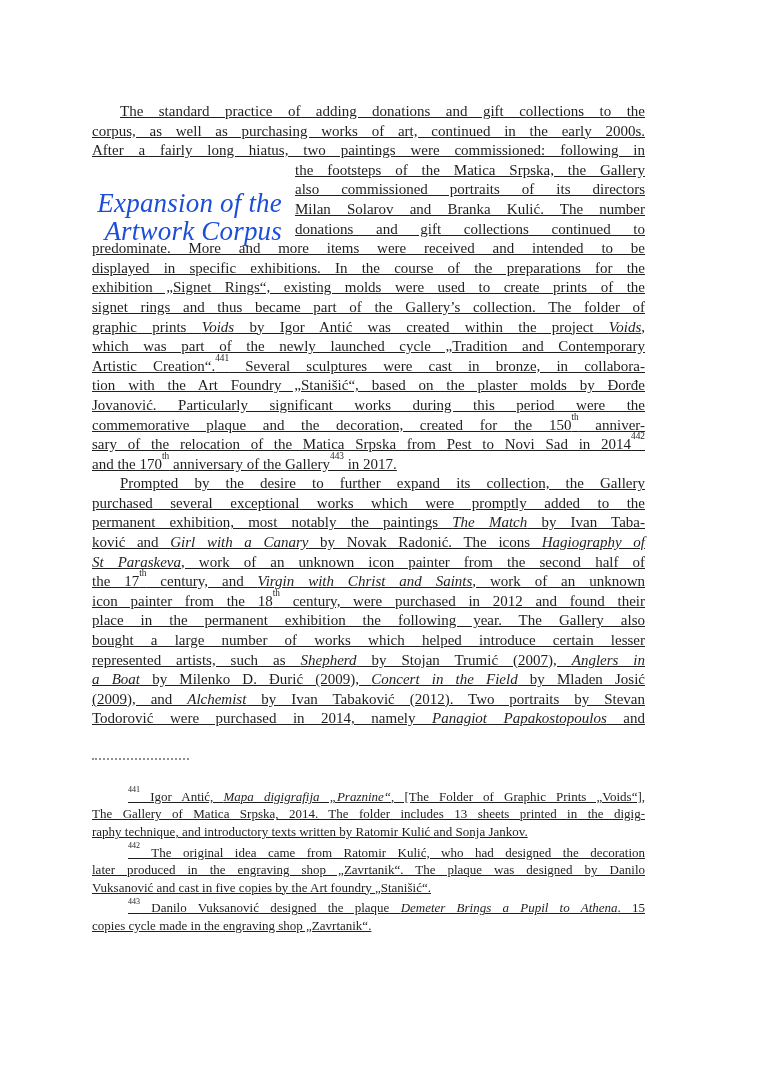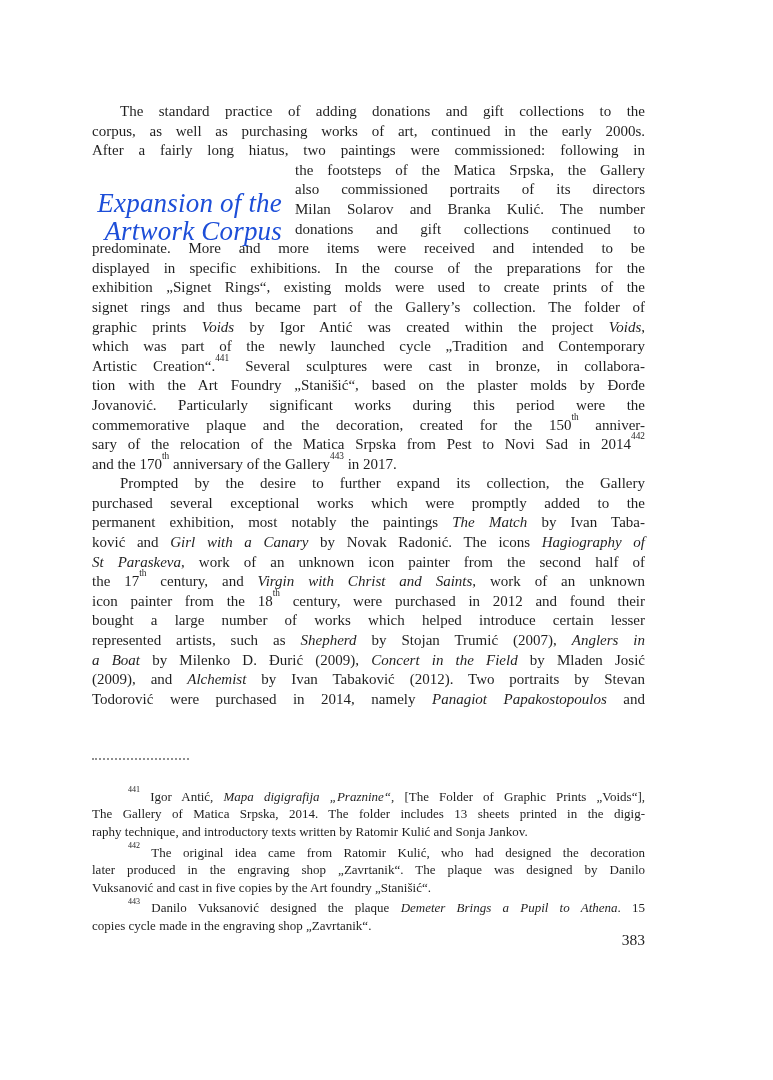--- a/index.html
+++ b/index.html
@@ -7,21 +7,21 @@
     position:relative; width:773px; height:1080px; background:#ffffff;
     font-family:"Liberation Serif","DejaVu Serif",serif; color:#1f1f1f;
     overflow:hidden;
   }
   .margin-heading {
     position:absolute; left:88px; top:189px; width:194px;
     text-align:right; font-style:italic;
     font-size:27px; line-height:28px; letter-spacing:0.2px;
   }
   .textblock { position:absolute; left:92px; top:102px; width:553px; font-size:15px; line-height:19.6px; }
-  .line { text-align:justify; text-align-last:justify; }
+  .line { text-align:justify; text-align-last:justify;text-decoration:underline; }
   .line.indent { text-indent:28px; }
   .line.narrow { margin-left:203px; }
   .line.last { text-align-last:left; }
   sup { font-size:0.62em; line-height:0; position:relative; top:-0.42em; }
   .fn-rule { position:absolute; left:92px; top:758px; width:97px; height:0; border-top:2px dotted #8f8f8f; }
   .footnotes { position:absolute; left:92px; top:788px; width:553px; }
   .footnote { margin-bottom:3.5px; }
   .footnote .line { font-size:13px; line-height:17.4px; }
   .footnote .line.indent { text-indent:36px; }
   .page-number { position:absolute; top:931px; left:92px; width:553px; text-align:right; font-size:15.5px; }
@@ -58,20 +58,21 @@
         <div class="line last">and the 170<sup>th</sup> anniversary of the Gallery<sup>443</sup> in 2017.</div>
       </div>
       <div class="paragraph">
         <div class="line indent">Prompted by the desire to further expand its collection, the Gallery</div>
         <div class="line">purchased several exceptional works which were promptly added to the</div>
         <div class="line">permanent exhibition, most notably the paintings <i>The Match</i> by Ivan Taba-</div>
         <div class="line">ković and <i>Girl with a Canary</i> by Novak Radonić. The icons <i>Hagiography of</i></div>
         <div class="line"><i>St Paraskeva</i>, work of an unknown icon painter from the second half of</div>
         <div class="line">the 17<sup>th</sup> century, and <i>Virgin with Christ and Saints</i>, work of an unknown</div>
         <div class="line">icon painter from the 18<sup>th</sup> century, were purchased in 2012 and found their</div>
+        <div class="line">place in the permanent exhibition the following year. The Gallery also</div>
         <div class="line">bought a large number of works which helped introduce certain lesser</div>
         <div class="line">represented artists, such as <i>Shepherd</i> by Stojan Trumić (2007), <i>Anglers in</i></div>
         <div class="line"><i>a Boat</i> by Milenko D. Đurić (2009), <i>Concert in the Field</i> by Mladen Josić</div>
         <div class="line">(2009), and <i>Alchemist</i> by Ivan Tabaković (2012). Two portraits by Stevan</div>
         <div class="line">Todorović were purchased in 2014, namely <i>Panagiot Papakostopoulos</i> and</div>
       </div>
     </div>
 
   <div class="fn-rule"></div>
 
@@ -85,14 +86,13 @@
         <div class="line indent"><sup>442</sup> The original idea came from Ratomir Kulić, who had designed the decoration</div>
         <div class="line">later produced in the engraving shop „Zavrtanik“. The plaque was designed by Danilo</div>
         <div class="line last">Vuksanović and cast in five copies by the Art foundry „Stanišić“.</div>
       </div>
       <div class="footnote">
         <div class="line indent"><sup>443</sup> Danilo Vuksanović designed the plaque <i>Demeter Brings a Pupil to Athena</i>. 15</div>
         <div class="line last">copies cycle made in the engraving shop „Zavrtanik“.</div>
       </div>
     </div>
 
-  <div class="page-number">383</div>
 </div>
 
 </body></html>

